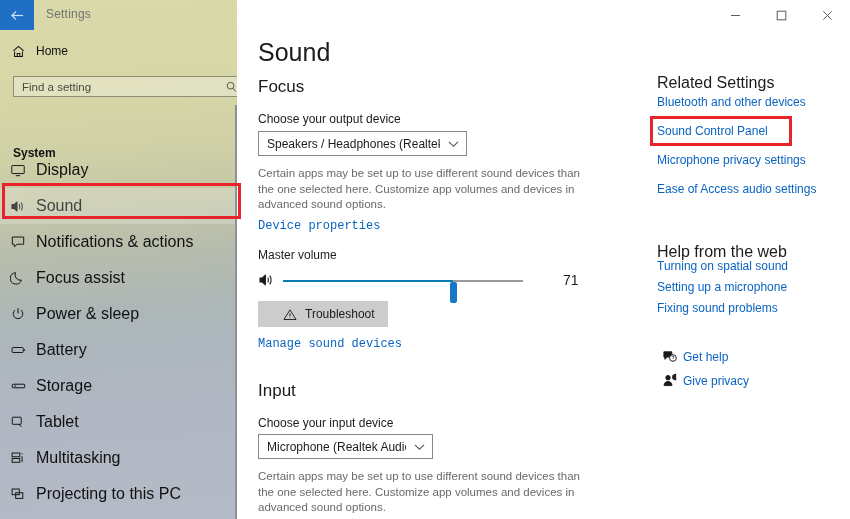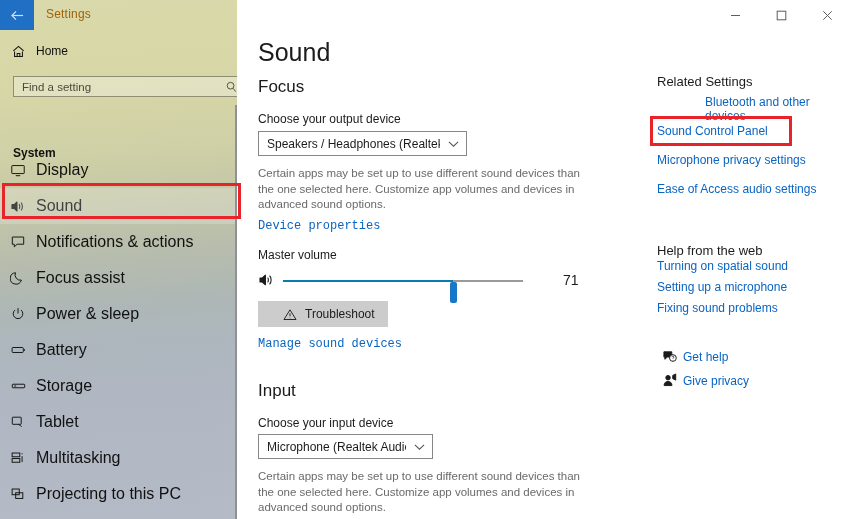--- a/index.html
+++ b/index.html
@@ -18,21 +18,21 @@
     z-index: 40;
   }
   .back-btn {
     position: absolute; left: 0; top: 0; width: 34px; height: 30px;
     background: #1f6fc4;
     display: flex; align-items: center; justify-content: center;
   }
   .back-btn svg { display: block; }
   .tb-title {
     position: absolute; left: 46px; top: 7px;
-    font-size: 12px; color: #a16207; letter-spacing: .2px;
+    font-size: 12px; color: #737373; letter-spacing: .2px;
   }
   .wincontrols {
     position: absolute; right: 0; top: 0; height: 30px;
     display: flex;
   }
   .wc {
     width: 46px; height: 30px; display: flex;
     align-items: center; justify-content: center;
     color: #5d5d5d;
   }
@@ -164,25 +164,25 @@
   #btn-troubleshoot { left: 0; top: 301px; padding-left: 24px; }
   #btn-troubleshoot .ic { margin-right: 8px; display: flex; }
 
   #manage-link { position: absolute; left: 0; top: 337px; }
   #in-title { position: absolute; left: 0; top: 381px; }
   #in-label { position: absolute; left: 0; top: 416px; }
   #in-desc { position: absolute; left: 0; top: 469px; }
 
   
   .right { position: absolute; left: 657px; top: 0; width: 193px; height: 519px; }
-  .rs-head { font-size: 13px; color: #1b1b1b; }
+  .rs-head { font-size: 16px; color: #1b1b1b; }
   .rs-link { font-size: 12px; color: #0a64c2; cursor: pointer; display: block; }
 
   #rs-title { position: absolute; left: 0; top: 74px; }
-  #rs-l0 { position: absolute; left: 0; top: 95px; margin-left: 48px; }
+  #rs-l0 { position: absolute; left: 0; top: 95px; }
   #rs-l1 { position: absolute; left: 0; top: 124px; }
   #rs-l2 { position: absolute; left: 0; top: 153px; }
   #rs-l3 { position: absolute; left: 0; top: 182px; }
 
   #hw-title { position: absolute; left: 0; top: 243px; }
   #hw-l0 { position: absolute; left: 0; top: 259px; }
   #hw-l1 { position: absolute; left: 0; top: 280px; }
   #hw-l2 { position: absolute; left: 0; top: 301px; }
 
   .foot-row {

